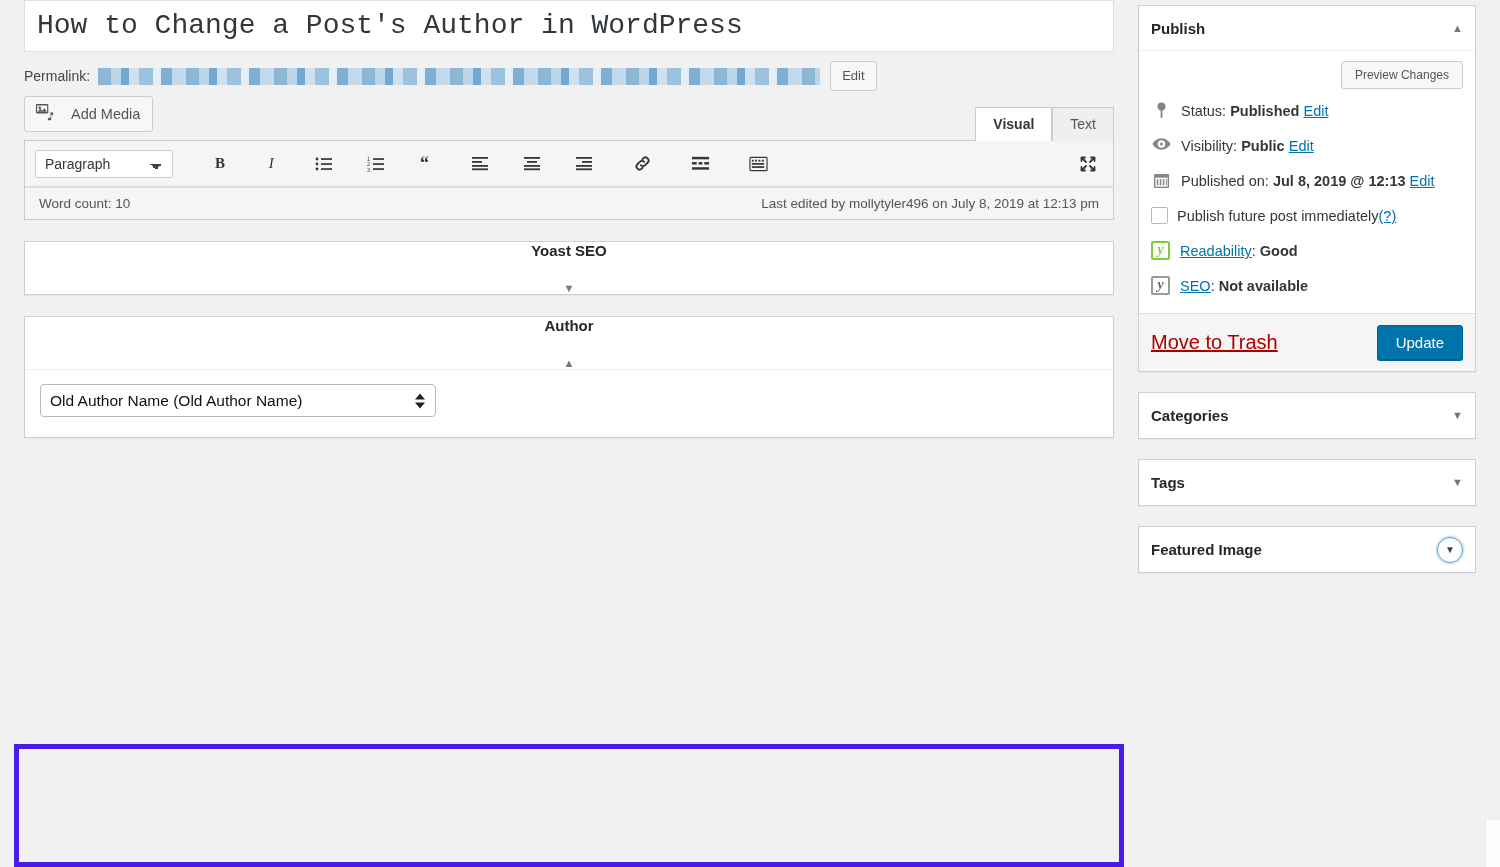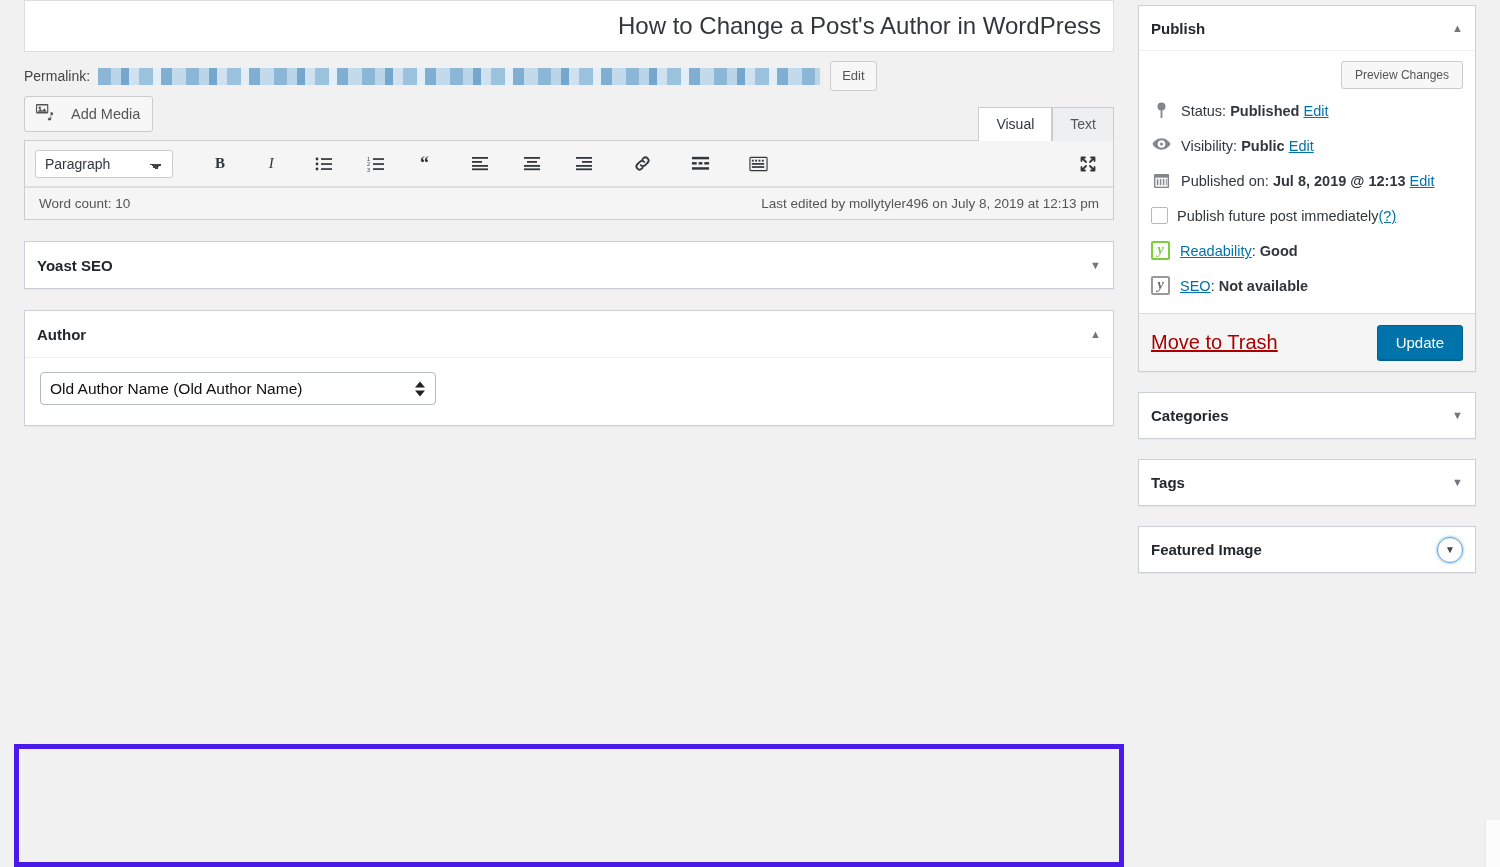--- a/index.html
+++ b/index.html
@@ -12,23 +12,23 @@
     overflow: hidden;
   }
   .screen { position: relative; width: 1500px; height: 867px; background: #f1f1f1; }
 
   
   .main-col { position: absolute; left: 24px; top: 0px; width: 1090px; }
 
   .title-wrap { background: #fff; border: 1px solid #ddd; height: 52px; display: flex; align-items: center; padding: 0 10px; }
   .title-input {
     border: 0; outline: 0; width: 100%;
-    font-family: Liberation Sans, sans-serif;
-    font-size: 24px; color: #32373c; font-weight: 400; line-height: 1.2;
-    background: transparent; padding: 0 2px; text-align: right;
+    font-family: Liberation Mono, monospace;
+    font-size: 28px; color: #32373c; font-weight: 400; line-height: 1.2;
+    background: transparent; padding: 0 2px;
   }
 
   .permalink-row { display: flex; align-items: center; height: 44px; padding-top: 4px; }
   .permalink-label { font-size: 14px; color: #444; margin-right: 8px; }
   .permalink-blur {
     height: 17px; width: 722px;
     background:
       repeating-linear-gradient(90deg,
         rgba(133,178,212,.95) 0px, rgba(133,178,212,.95) 13px,
         rgba(176,207,230,.85) 13px, rgba(176,207,230,.85) 23px,
@@ -53,21 +53,21 @@
     display: inline-flex; align-items: center; gap: 17px;
     background: #f7f7f7; border: 1px solid #ccc; border-radius: 3px;
     padding: 6px 12px 6px 10px; color: #555; font-size: 14.5px; cursor: pointer;
     margin-bottom: 8px;
   }
   .tabs { display: flex; align-items: flex-end; gap: 0; }
   .tab {
     font-size: 14px; padding: 8px 17px 9px; border: 1px solid #ccc; border-bottom: 0;
     background: #edeff0; color: #555; cursor: pointer; position: relative; top: 1px;
   }
-  .tab.active { background: #fff; color: #32373c; border-color: #ccc; }
+  .tab.active { background: #fff; color: #32373c; border-color: #ccc; font-weight: bold; }
 
   .editor-box { border: 1px solid #ccc; background: #fff; }
   .editor-toolbar {
     background: #f5f5f5; border-bottom: 1px solid #ddd;
     display: flex; align-items: center; padding: 7px 10px; gap: 16px; min-height: 46px;
   }
   .para-select {
     appearance: none; -webkit-appearance: none;
     border: 1px solid #ccc; background: #fff; border-radius: 3px;
     font-size: 14px; color: #32373c; padding: 5px 30px 5px 9px;
@@ -89,21 +89,21 @@
   }
   .editor-status {
     background: #f5f5f5; border-top: 1px solid #ddd;
     display: flex; justify-content: space-between; align-items: center;
     padding: 0 14px; height: 32px; font-size: 13.5px; color: #555;
   }
 
   .panel { background: #fff; border: 1px solid #ccd0d4; margin-top: 20px; box-shadow: 0 1px 1px rgba(0,0,0,.04); }
   .panel-head {
     display: flex; align-items: center; justify-content: space-between;
-    padding: 0 12px; height: 46px; font-size: 15px; font-weight: bold; color: #23282d; cursor: pointer;
+    padding: 0 12px; height: 52px; font-size: 15px; font-weight: bold; color: #23282d; cursor: pointer; flex-direction: column;
   }
   .panel-body { border-top: 1px solid #eee; padding: 14px 15px 20px; }
   .caret { color: #72777c; font-size: 11px; line-height: 1; }
 
   .author-highlight {
     position: absolute; left: 14px; top: 744px; width: 1110px; height: 123px;
     border: 5px solid #4a1ae8; background: transparent; pointer-events: none; z-index: 5;
   }
   .author-select {
     appearance: none; -webkit-appearance: none;

